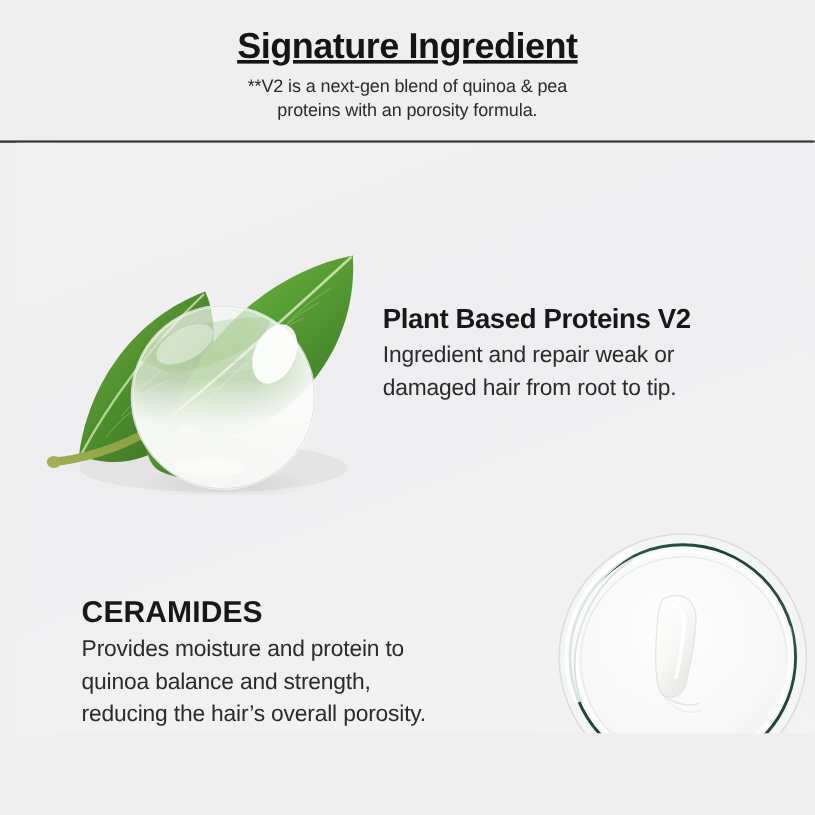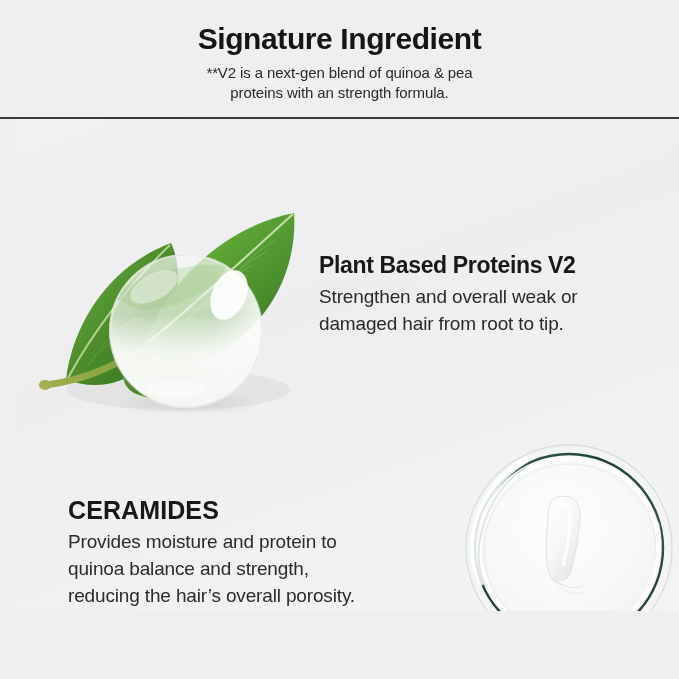--- a/index.html
+++ b/index.html
@@ -33,20 +33,21 @@
   }
   .header-title {
     margin: 0;
     padding-top: 22px;
     font-size: 30px;
     font-weight: 700;
     letter-spacing: -0.4px;
     color: #151515;
     line-height: 1.12;
     font-family: "Liberation Sans", sans-serif;
+    text-decoration: underline;
   }
   .header-sub {
     margin: 0 auto;
     padding-top: 7px;
     width: 400px;
     font-size: 15px;
     font-weight: 400;
     color: #2a2a2a;
     line-height: 1.33;
     letter-spacing: -0.1px;
@@ -133,21 +134,21 @@
 </style>
 </head>
 <body>
 
 <div class="page">
 
   <div class="header">
     <h1 class="header-title">Signature Ingredient</h1>
     <div class="header-sub">
       <span class="sub-line">**V2 is a next-gen blend of quinoa &amp; pea</span>
-      <span class="sub-line">proteins with an strength formula.</span>
+      <span class="sub-line">proteins with an porosity formula.</span>
     </div>
   </div>
   <div class="divider"></div>
 
   <div class="body-area">
 
     <div class="leaf-art">
       <svg width="300" height="265" viewBox="0 0 300 265" xmlns="http://www.w3.org/2000/svg">
         <defs>
           <linearGradient id="leafLowerG" x1="0" y1="0" x2="1" y2="1">
@@ -247,21 +248,21 @@
           <ellipse cx="203" cy="148" rx="17" ry="26" fill="#ffffff" opacity="0.9" transform="rotate(24 203 148)"></ellipse>
           <ellipse cx="128" cy="140" rx="26" ry="13" fill="#ffffff" opacity="0.40" transform="rotate(-28 128 140)"></ellipse>
           <ellipse cx="150" cy="242" rx="30" ry="8" fill="#ffffff" opacity="0.45"></ellipse>
         </g>
       </svg>
     </div>
 
     <div class="block-plant">
       <h2 class="blk-title">Plant Based Proteins V2</h2>
       <p class="blk-body">
-        <span class="b-line">Strengthen and overall weak or</span>
+        <span class="b-line">Ingredient and repair weak or</span>
         <span class="b-line">damaged hair from root to tip.</span>
       </p>
     </div>
 
     <div class="block-ceramides">
       <h2 class="blk-title caps">CERAMIDES</h2>
       <p class="blk-body">
         <span class="b-line">Provides moisture and protein to</span>
         <span class="b-line">quinoa balance and strength,</span>
         <span class="b-line">reducing the hair’s overall porosity.</span>

